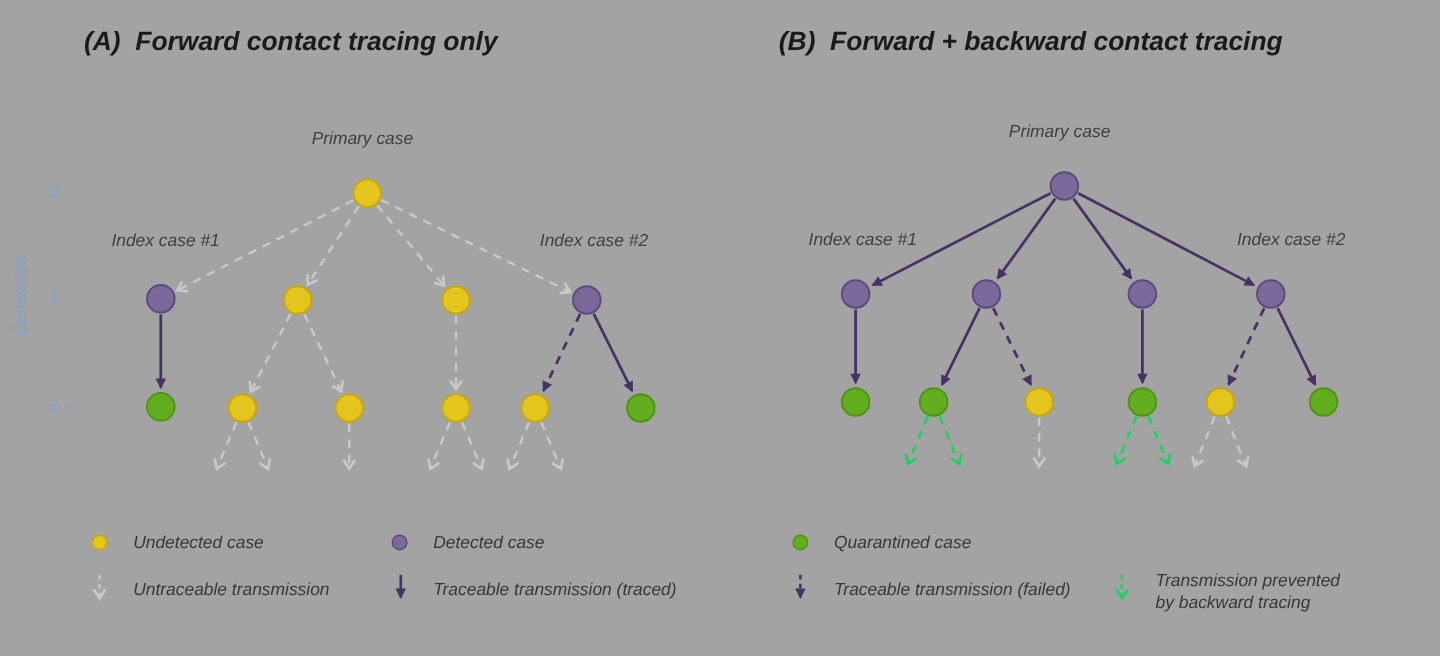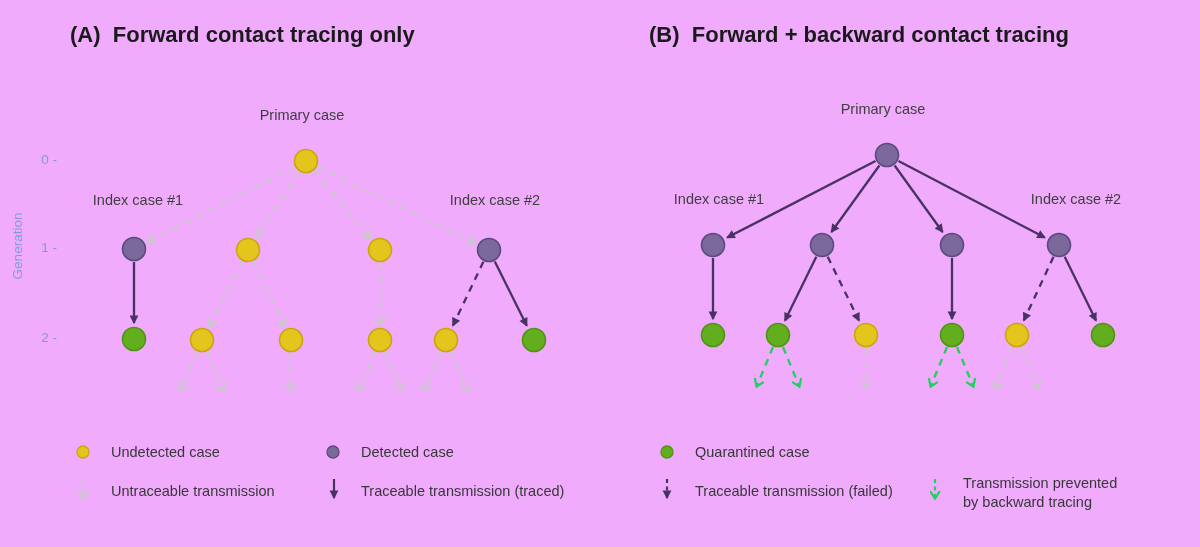--- a/index.html
+++ b/index.html
@@ -1,16 +1,16 @@
 <!DOCTYPE html>
 <html><head>
 <meta charset="utf-8">
 <style>
   html,body { margin:0; padding:0; background:#ffffff; }
-  .fig { position:relative; width:1200px; height:547px; background:#f0abfc; overflow:hidden; }
+  .fig { position:relative; width:1200px; height:547px; background:#a3a3a3; overflow:hidden;font-style:italic; }
   svg { display:block; }
   .title { font-family:"Liberation Sans", sans-serif; font-size:22px; font-weight:bold; }
   .lbl   { font-family:"Liberation Sans", sans-serif; font-size:14.5px; }
   .axis  { font-family:"Liberation Sans", sans-serif; font-size:13.5px; }
   .leg   { font-family:"Liberation Sans", sans-serif; font-size:14.5px; }
 </style>
 </head>
 <body>
 
 <div class="fig">

